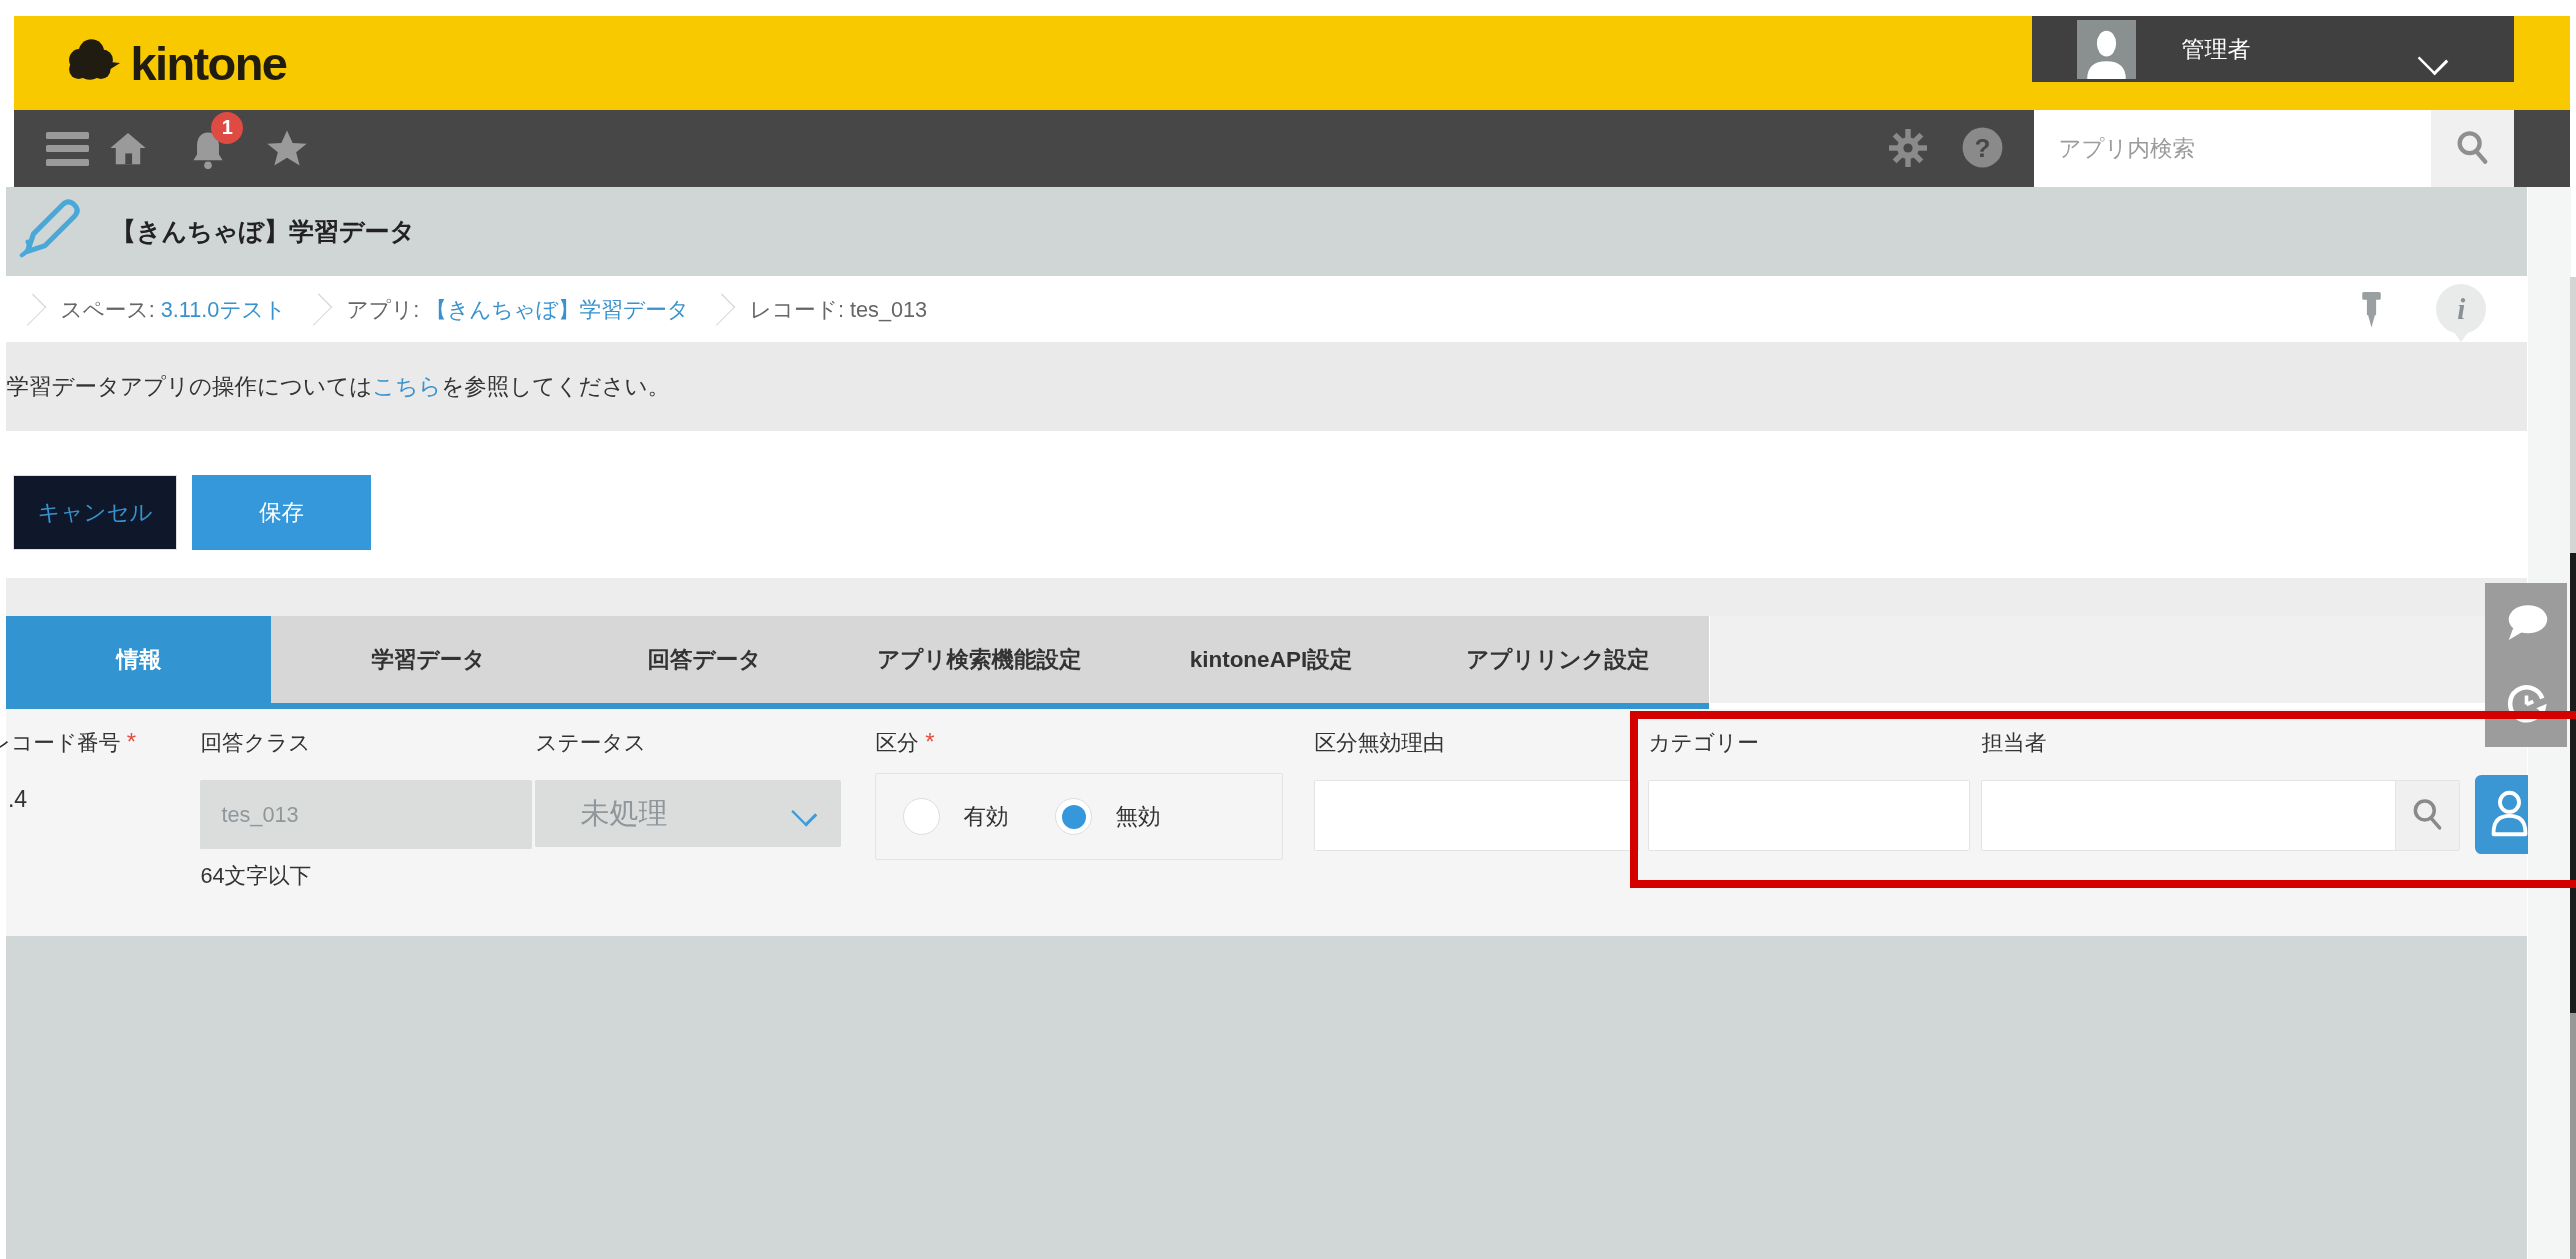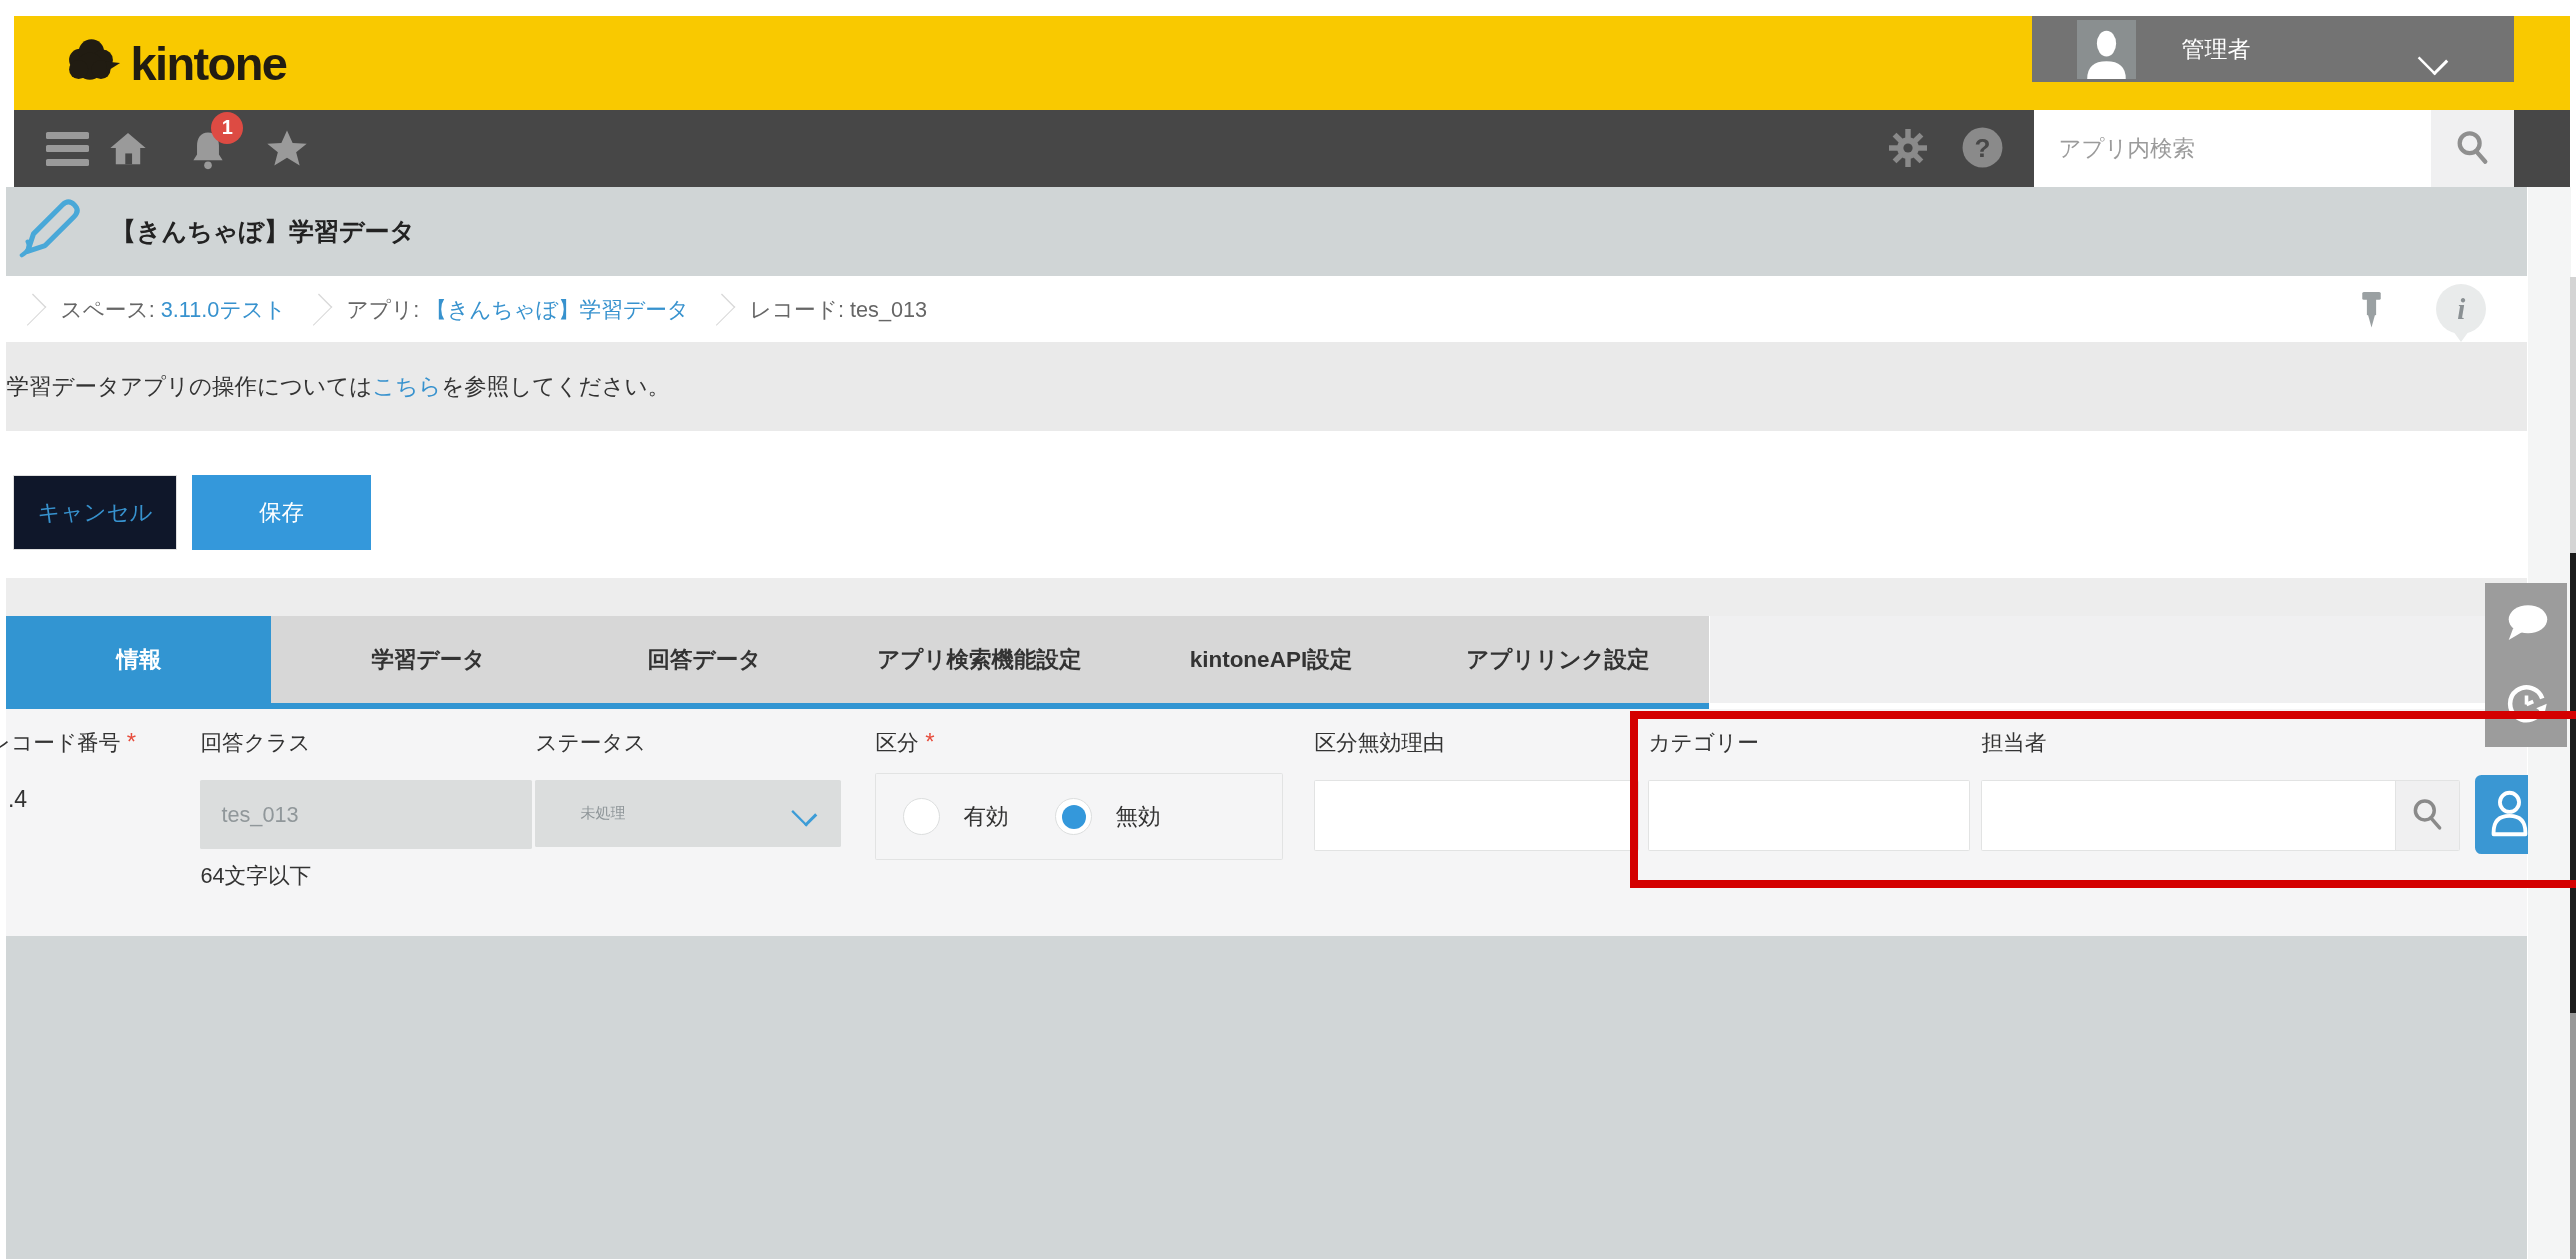--- a/index.html
+++ b/index.html
@@ -4,21 +4,21 @@
 <style>
   html,body{margin:0;padding:0;}
   body{font-family:"Liberation Sans","DejaVu Sans",sans-serif;background:#fff;}
   .screen{position:relative;width:2576px;height:1259px;background:#fff;overflow:hidden;padding-left:18px;}
   .abs{position:absolute;box-sizing:border-box;}
 
   
   .hdr{left:14.4px;top:16px;width:2556px;height:94px;background:#F9C900;}
   .logo{left:50px;top:0;height:94px;display:flex;align-items:center;}
   .logo-text{font-size:47px;font-weight:bold;color:#211c12;letter-spacing:-1.6px;margin-left:8px;}
-  .usermenu{left:2018px;top:0;width:482px;height:66px;background:#737373;display:flex;align-items:center;}
+  .usermenu{left:2018px;top:0;width:482px;height:66px;background:#404040;display:flex;align-items:center;}
   .avatar{width:59px;height:59px;background:#8A8F90;margin-left:45px;display:flex;align-items:flex-end;justify-content:center;}
   .username{color:#fff;font-size:23px;margin-left:45px;}
   .chev-down{width:21px;height:21px;border-right:3.2px solid #fff;border-bottom:3.2px solid #fff;transform:rotate(45deg) scaleY(.8);position:absolute;right:69px;top:32px;}
 
   
   .nav{left:14.4px;top:110px;width:2556px;height:77px;background:#474747;}
   .burger{left:32px;top:21.7px;width:43px;}
   .burger div{height:7.2px;background:#9a9a9a;border-radius:1.6px;margin-bottom:6.4px;}
   .navicon{top:19px;width:38px;height:38px;}
   .badge{left:197px;top:1.6px;width:32px;height:32px;border-radius:50%;background:#DD4B43;color:#fff;font-size:20px;font-weight:bold;display:flex;align-items:center;justify-content:center;z-index:3;}
@@ -58,21 +58,21 @@
 
   
   .form{left:6.4px;top:709px;width:2521px;height:227px;background:#F5F5F6;}
   .flabel{position:absolute;top:19px;font-size:21.7px;color:#333;white-space:nowrap;}
   .req{color:#E74C3C;font-size:24px;margin-left:6.4px;vertical-align:top;}
   .txt-input{position:absolute;top:71px;height:67px;background:#fff;border:1.6px solid #E2E3E3;border-radius:1.6px;font-size:21.7px;color:#333;padding-left:16px;font-family:inherit;outline:none;}
   .dis-input{position:absolute;top:71px;height:67px;background:#DBDDDD;border:none;border-radius:1.6px;font-size:21.7px;color:#90979A;padding-left:21px;font-family:inherit;outline:none;}
   .helper{position:absolute;top:152px;font-size:21.7px;color:#333;}
   .recvalue{position:absolute;left:1.6px;top:77px;font-size:23px;color:#333;}
   .select{position:absolute;left:529px;top:71px;width:306px;height:67px;background:#DBDDDD;border-radius:1.6px;display:flex;align-items:center;cursor:default;}
-  .select .val{font-size:15px;color:#90979A;margin-left:45px;}
+  .select .val{font-size:29px;color:#90979A;margin-left:45px;}
   .sel-chev{position:absolute;right:27px;top:22.5px;width:17.6px;height:17.6px;border-right:3.2px solid #3C9CD7;border-bottom:3.2px solid #3C9CD7;transform:rotate(45deg) scaleY(.75);}
   .radiobox{position:absolute;left:869px;top:64px;width:406px;height:85px;border:1.6px solid #E2E3E3;border-radius:1.6px;display:flex;align-items:center;}
   .radio{width:35px;height:35px;border-radius:50%;background:#fff;border:1.6px solid #DCDEDE;display:flex;align-items:center;justify-content:center;flex:none;cursor:pointer;}
   .radio .dot{width:24px;height:24px;border-radius:50%;background:#3498DB;}
   .rlabel{font-size:22.5px;color:#333;margin-left:23px;}
   .assignee-wrap{position:absolute;left:1975px;top:71px;width:477px;height:69px;background:#fff;border:1.6px solid #E2E3E3;border-radius:1.6px;display:flex;}
   .assignee-wrap input{flex:1;border:none;outline:none;background:transparent;font-size:21.7px;padding-left:16px;font-family:inherit;min-width:0;}
   .lookup-seg{width:64px;height:100%;background:#F0F0F1;border-left:1.6px solid #E2E3E3;display:flex;align-items:center;justify-content:center;cursor:pointer;box-sizing:border-box;}
   .userpick{position:absolute;left:2469px;top:66px;width:69px;height:79px;background:#3A97D3;border-radius:6.4px;display:flex;align-items:center;justify-content:center;cursor:pointer;}
 

